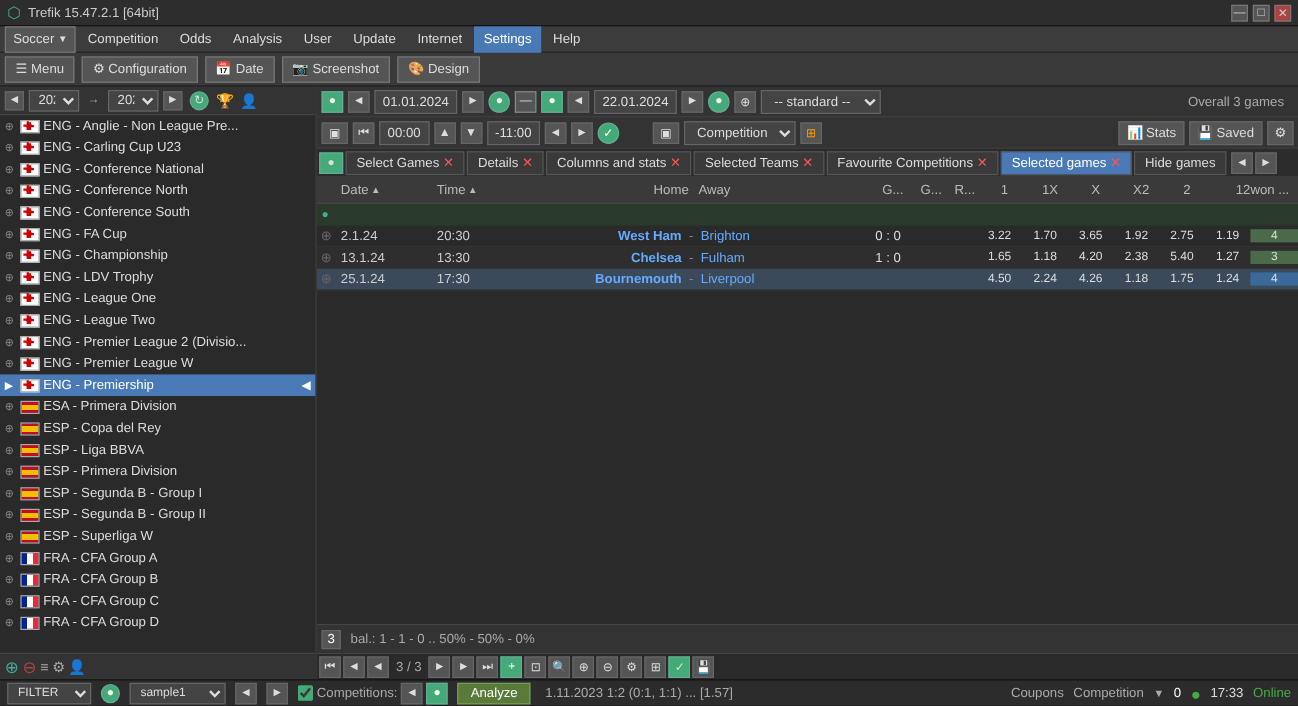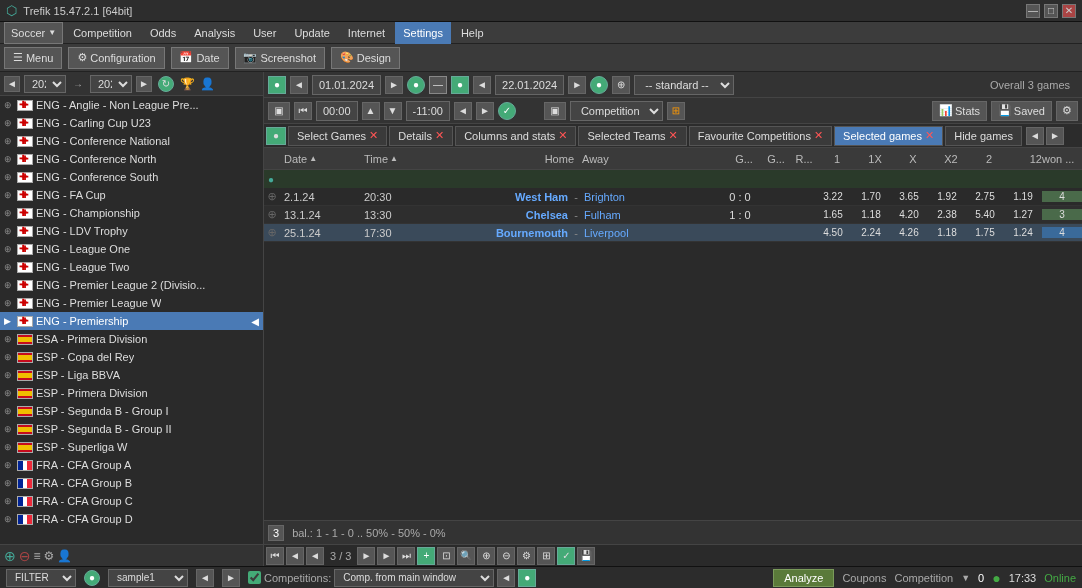--- a/index.html
+++ b/index.html
@@ -791,29 +791,27 @@
   </select>
   <div class="btm-btn" style="background:#4a7; border-radius:50%; border-color:#6a9; color:#fff; width:16px; height:16px;">●</div>
   <select class="sample-select">
     <option>sample1</option>
   </select>
   <div class="btm-btn">◄</div>
   <div class="btm-btn">►</div>
   <div style="display:flex; align-items:center; gap:3px;">
     <input type="checkbox" checked="" style="accent-color: rgb(68, 170, 119);">
     <span>Competitions:</span>
-    <select class="comp-filter-select">
-      <option>Comp. from main window</option>
-    </select>
     <div class="btm-btn">◄</div>
     <div class="btm-btn" style="background:#4a7; border-color:#6a9; color:#fff;">●</div>
   </div>
   <button class="analyze-btn">
     <span>Analyze</span>
   </button>
+  <span style="margin-left:4px; flex:1;">1.11.2023 1:2 (0:1, 1:1) ... [1.57]</span>
   <span style="color:#aaa;">Coupons</span>
   <span style="color:#aaa;">Competition</span>
   <span style="color:#aaa; font-size:9px;">▼</span>
   <span style="color:#fff;">0</span>
   <span class="green-dot">●</span>
   <span class="time-display">17:33</span>
   <span class="online-indicator">Online</span>
 </div>
 
 </body></html>

